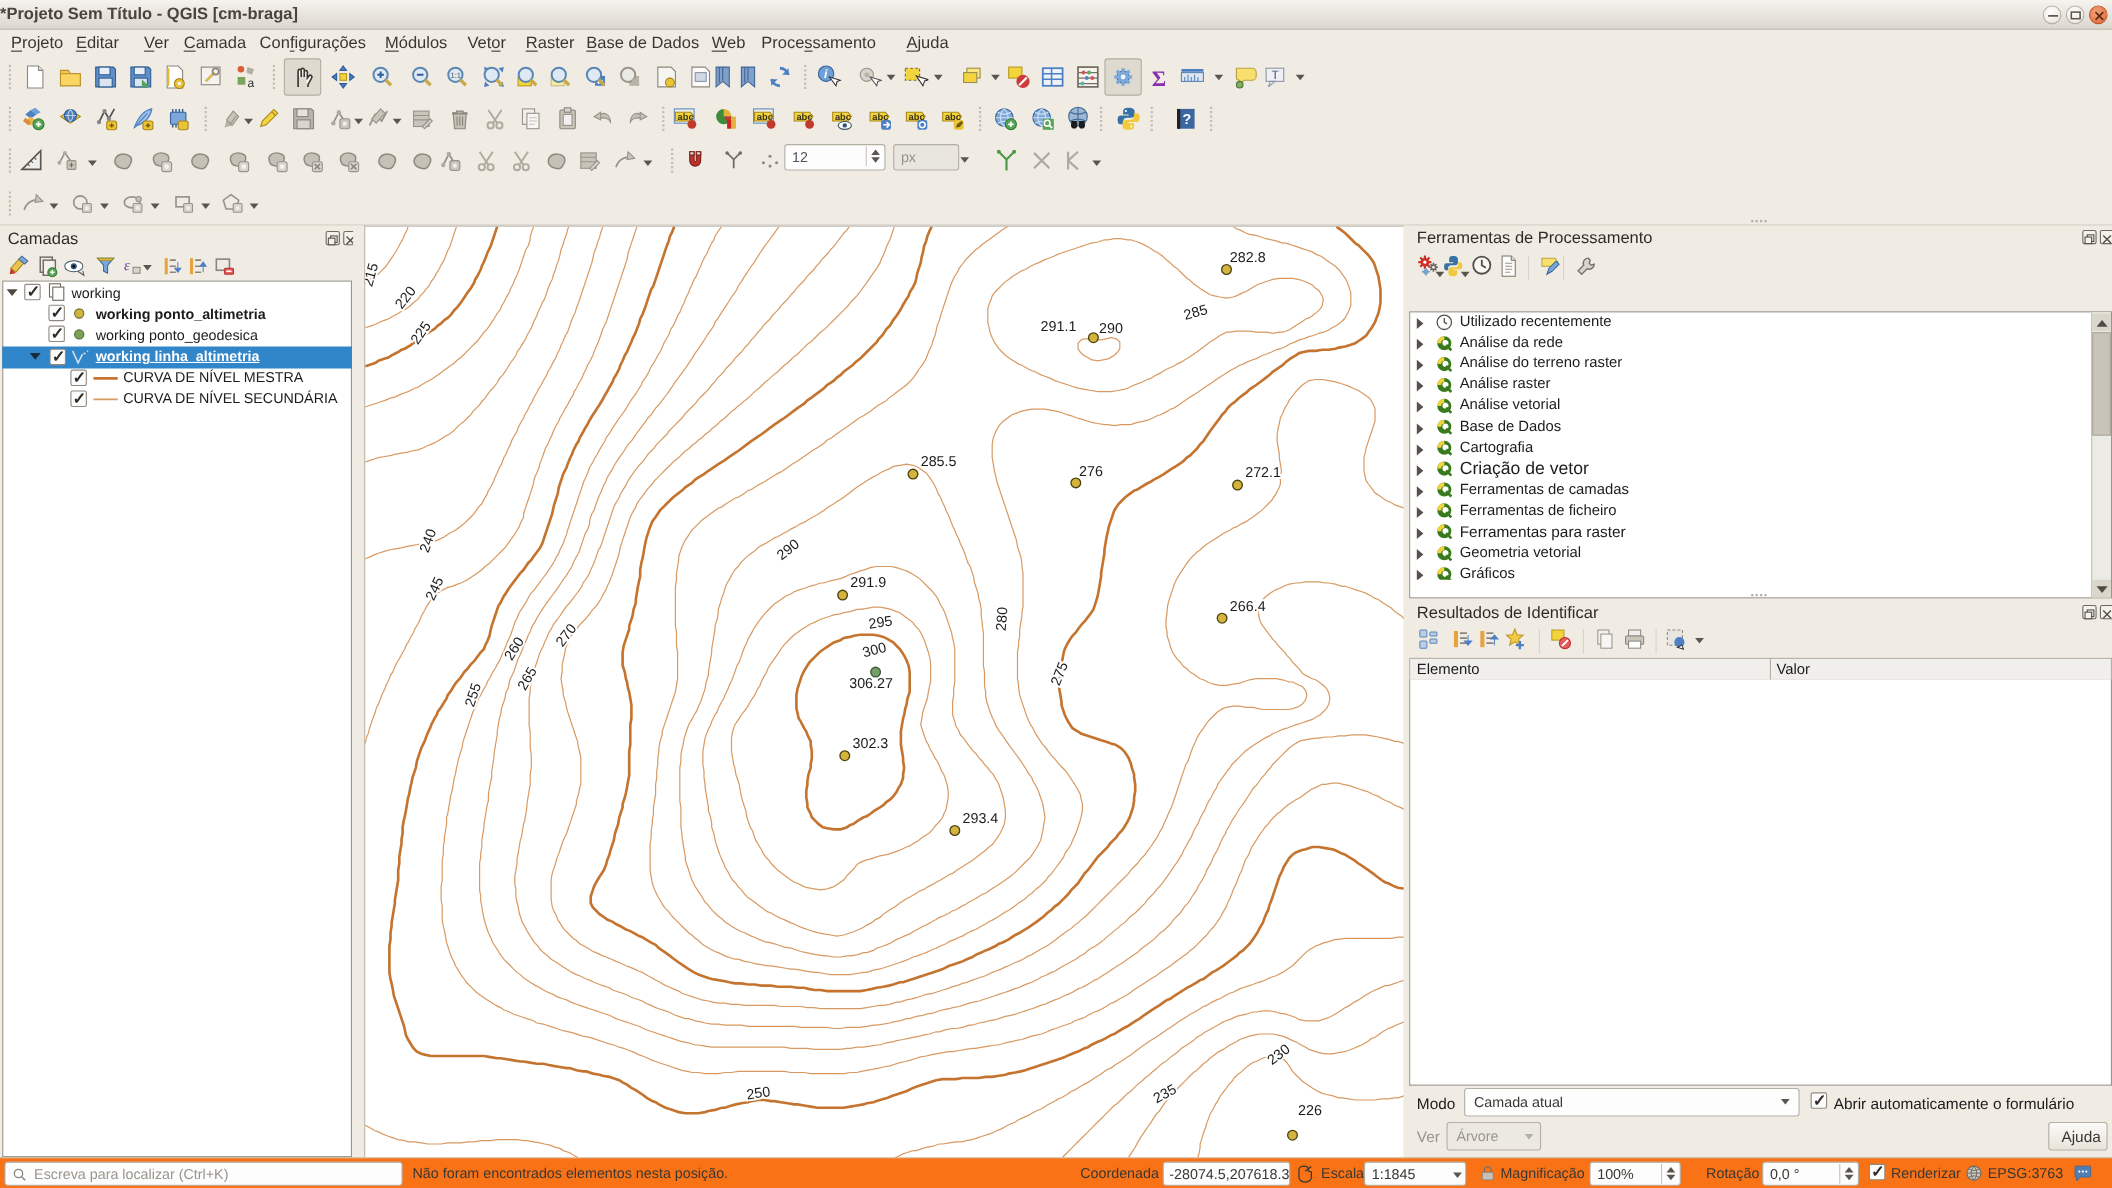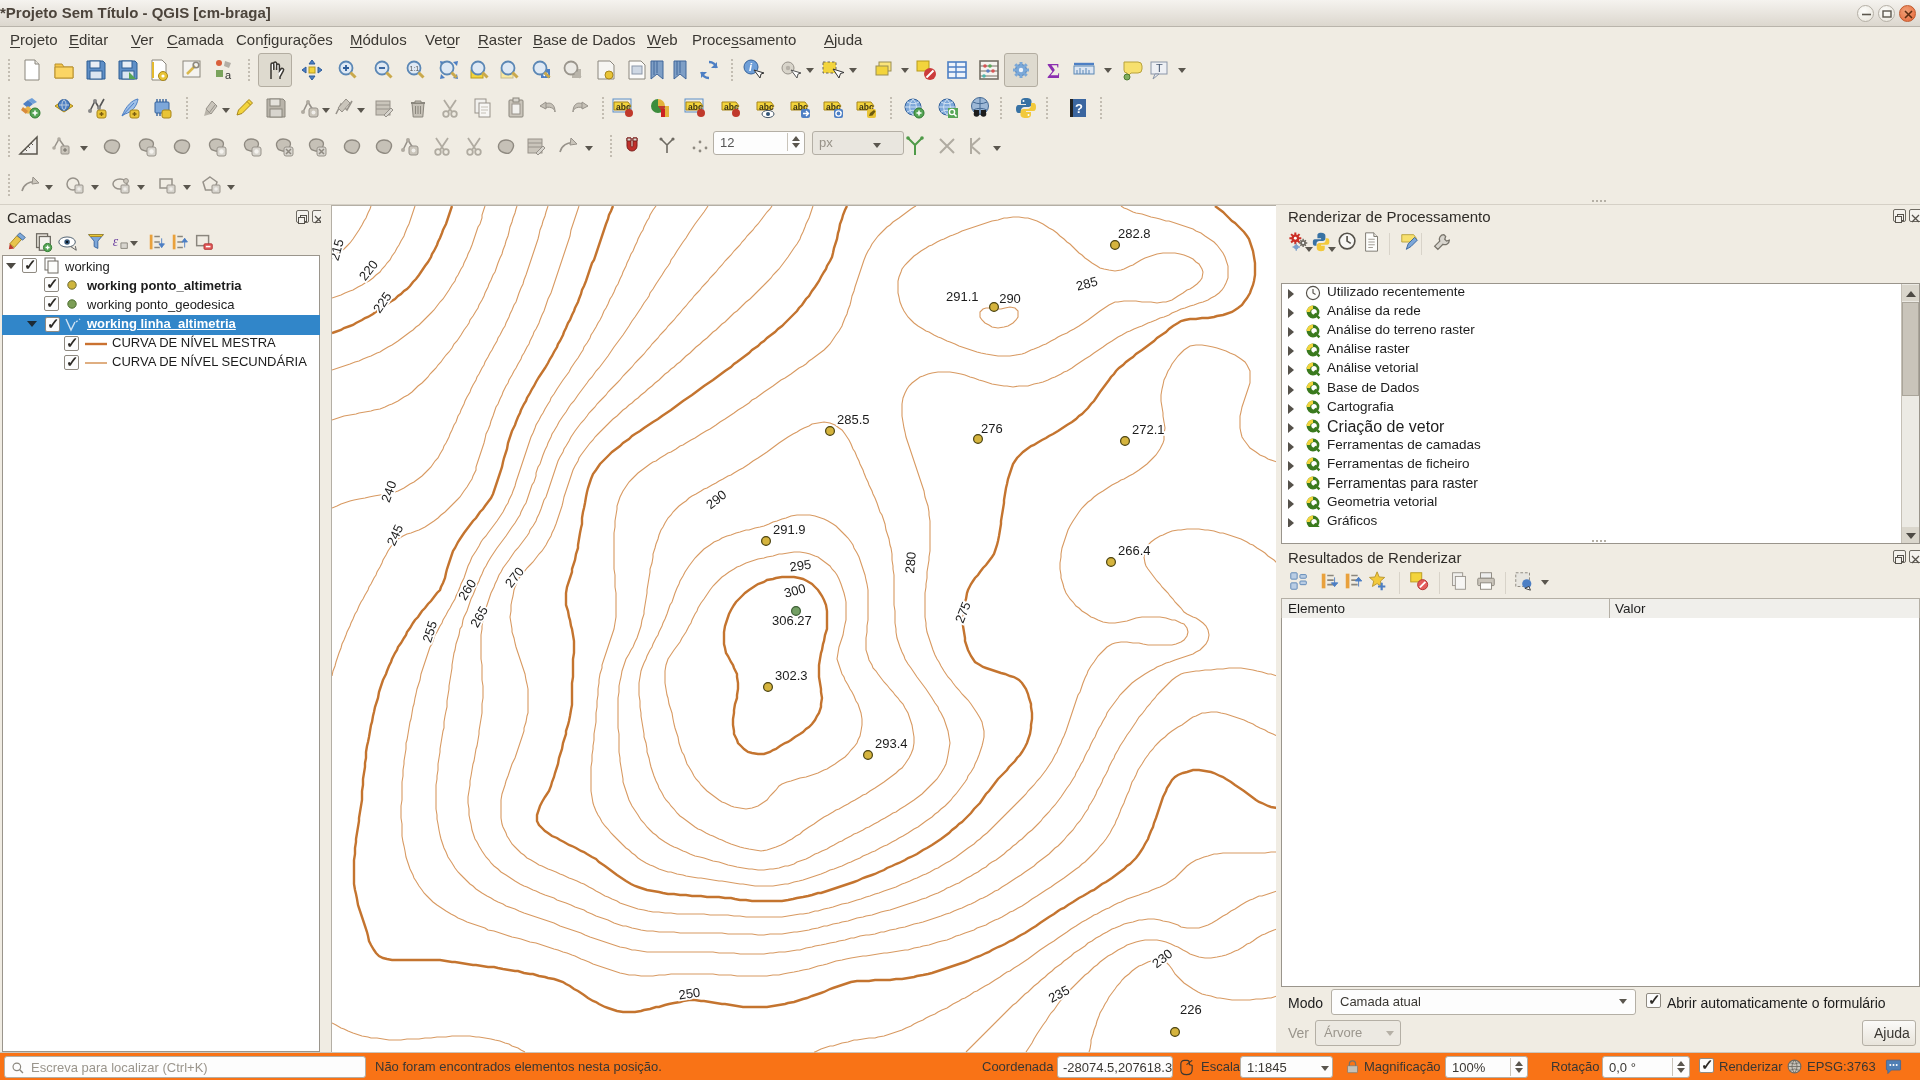--- a/index.html
+++ b/index.html
@@ -527,21 +527,21 @@
     <div class="ic" style="left:688px;top:6px;"><svg width="24" height="24" viewBox="0 0 24 24">
         <circle cx="6" cy="14" r="1.4" fill="#8f8a81"></circle>
         <circle cx="12" cy="8" r="1.4" fill="#8f8a81"></circle>
         <circle cx="18" cy="14" r="1.4" fill="#8f8a81"></circle>
         <circle cx="12" cy="17" r="1.4" fill="#8f8a81"></circle>
       </svg></div>
     <div class="abs sbox" style="left:713px;top:3px;width:92px;height:24px;background:#fdfdfd">
       <span style="position:absolute;left:6px;top:3px;color:#555">12</span>
       <span class="spin"></span>
     </div>
-    <div class="abs sbox" style="left:812px;top:3px;width:92px;height:24px;background:#e9e6df;color:#979288">
+    <div class="abs sbox" style="left:812px;top:3px;width:60px;height:24px;background:#e9e6df;color:#979288">
       <span style="position:absolute;left:6px;top:3px">px</span>
     </div>
     <div class="dd" style="left:873px;top:15px"></div>
     <div class="ic" style="left:903px;top:6px;"><svg width="24" height="24" viewBox="0 0 24 24">
         <path d="M12 21V11M12 11L5 4m7 7l7-7" fill="none" stroke="#4f9a48" stroke-width="2"></path>
         <circle cx="5" cy="4" r="1.8" fill="#4f9a48"></circle>
         <circle cx="19" cy="4" r="1.8" fill="#4f9a48"></circle>
       </svg></div>
     <div class="ic" style="left:935px;top:6px;"><svg width="24" height="24" viewBox="0 0 24 24">
         <path d="M5 5l14 14M19 5L5 19" stroke="#b0aba1" stroke-width="2"></path>
@@ -665,21 +665,21 @@
       <path d="M1 5h22" stroke="#ca7231" stroke-width="2.4"></path>
     </svg>
     <span class="row13" style="position:absolute;left:112px;top:130px">CURVA DE NÍVEL MESTRA</span>
     <div class="cb" style="left:64px;top:150px"></div>
     <svg class="abs" style="left:84px;top:153px" width="24" height="10">
       <path d="M1 5h22" stroke="#d79a62" stroke-width="1.6"></path>
     </svg>
     <span class="row13" style="position:absolute;left:112px;top:149px">CURVA DE NÍVEL SECUNDÁRIA</span>
   </div>
 <div class="abs" style="left:1281px;top:205px;width:639px;height:340px">
-    <span class="panel-title" style="position:absolute;left:7px;top:3px">Renderizar de Processamento</span>
+    <span class="panel-title" style="position:absolute;left:7px;top:3px">Ferramentas de Processamento</span>
     <div class="pbtn" style="left:612px;top:4px"><svg width="11" height="11">
         <rect x="3.5" y="1.5" width="6" height="6" fill="none" stroke="#55514a"></rect>
         <rect x="1.5" y="3.5" width="6" height="6" fill="#f4f2ed" stroke="#55514a"></rect>
       </svg></div>
     <div class="pbtn" style="left:628px;top:4px"><svg width="11" height="11">
         <path d="M2 2l7 7M9 2L2 9" stroke="#55514a" stroke-width="1.3"></path>
       </svg></div>
     <div class="ic" style="left:7px;top:26px;"><svg width="22" height="22" viewBox="0 0 24 24">
         <circle cx="8" cy="8" r="4.2" fill="#cc2f26"></circle>
         <g stroke="#cc2f26" stroke-width="2.2">
@@ -821,21 +821,21 @@
       <span class="row13" style="position:absolute;left:46px;top:249.29999999999995px;font-size:13.5px">Interpolação</span>
     </div>
     <div class="abs" style="left:620px;top:79px;width:18px;height:259px;background:#eceae4;border-left:1px solid #c5c0b6"></div>
     <div class="abs" style="left:621px;top:80px;width:17px;height:16px;background:#dad6cc"></div>
     <div class="tri-d" style="left:625px;top:86px;transform:rotate(180deg)"></div>
     <div class="abs" style="left:621px;top:322px;width:17px;height:16px;background:#dad6cc"></div>
     <div class="tri-d" style="left:625px;top:328px"></div>
     <div class="abs" style="left:621px;top:97px;width:17px;height:94px;background:#c9c4ba;border:1px solid #aaa59a"></div>
   </div>
 <div class="abs" style="left:1281px;top:546px;width:639px;height:506px">
-    <span class="panel-title" style="position:absolute;left:7px;top:3px">Resultados de Renderizar</span>
+    <span class="panel-title" style="position:absolute;left:7px;top:3px">Resultados de Identificar</span>
     <div class="pbtn" style="left:612px;top:4px"><svg width="11" height="11">
         <rect x="3.5" y="1.5" width="6" height="6" fill="none" stroke="#55514a"></rect>
         <rect x="1.5" y="3.5" width="6" height="6" fill="#f4f2ed" stroke="#55514a"></rect>
       </svg></div>
     <div class="pbtn" style="left:628px;top:4px"><svg width="11" height="11">
         <path d="M2 2l7 7M9 2L2 9" stroke="#55514a" stroke-width="1.3"></path>
       </svg></div>
     <div class="ic" style="left:7px;top:24px;"><svg width="22" height="22" viewBox="0 0 24 24">
         <rect x="3" y="3" width="7" height="7" rx="1" fill="#b9cde4" stroke="#5c86b5"></rect>
         <rect x="13" y="5" width="7" height="4" rx="1" fill="#b9cde4" stroke="#5c86b5"></rect>

